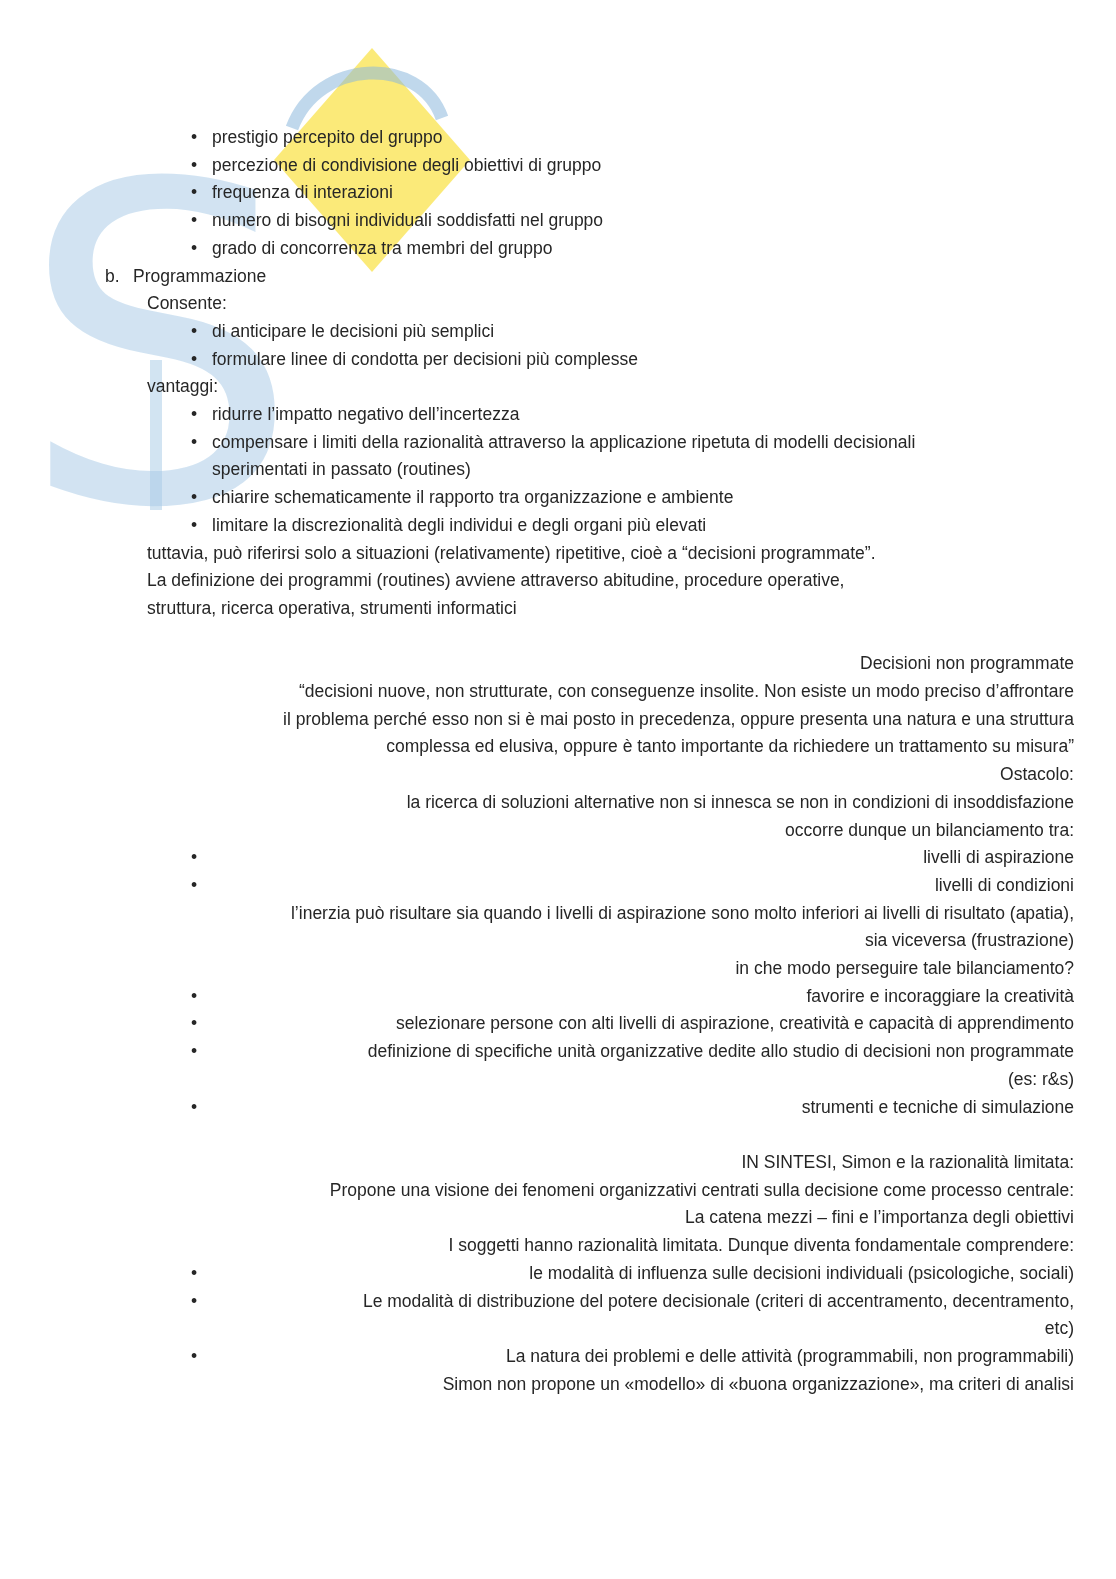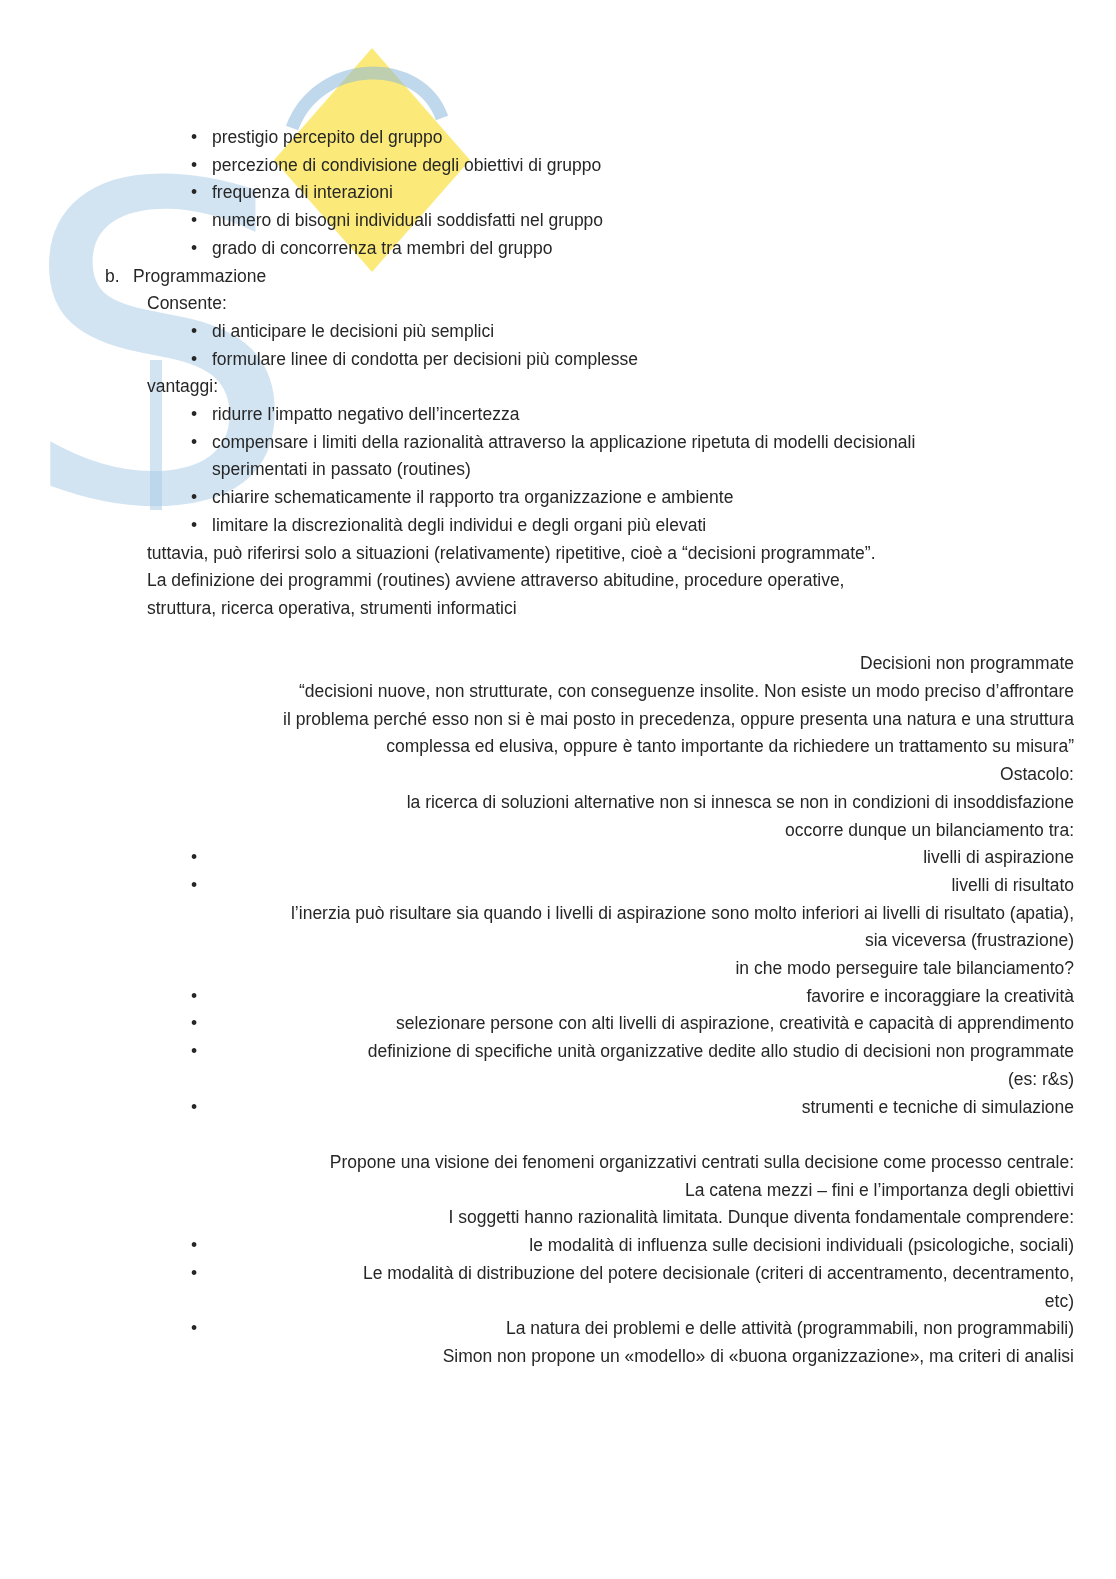--- a/index.html
+++ b/index.html
@@ -110,21 +110,21 @@
       <div class="ln">complessa ed elusiva, oppure è tanto importante da richiedere un trattamento su misura”</div>
       <div class="ln">Ostacolo:</div>
       <div class="ln">la ricerca di soluzioni alternative non si innesca se non in condizioni di insoddisfazione</div>
       <div class="ln">occorre dunque un bilanciamento tra:</div>
 
       <ul class="bullets">
         <li>
             <div class="ln">livelli di aspirazione</div>
           </li>
         <li>
-            <div class="ln">livelli di risultato</div>
+            <div class="ln">livelli di condizioni</div>
           </li>
       </ul>
 
       <div class="ln">l’inerzia può risultare sia quando i livelli di aspirazione sono molto inferiori ai livelli di risultato (apatia),</div>
       <div class="ln">sia viceversa (frustrazione)</div>
       <div class="ln">in che modo perseguire tale bilanciamento?</div>
 
       <ul class="bullets">
         <li>
           <div class="ln">favorire e incoraggiare la creatività</div>
@@ -136,20 +136,21 @@
           <div class="ln">definizione di specifiche unità organizzative dedite allo studio di decisioni non programmate</div>
           <div class="ln">(es: r&amp;s)</div>
         </li>
         <li>
           <div class="ln">strumenti e tecniche di simulazione</div>
         </li>
       </ul>
     </div>
 
     <div class="block">
+      <div class="ln">IN SINTESI, Simon e la razionalità limitata:</div>
       <div class="ln">Propone una visione dei fenomeni organizzativi centrati sulla decisione come processo centrale:</div>
       <div class="ln">La catena mezzi – fini e l’importanza degli obiettivi</div>
       <div class="ln">I soggetti hanno razionalità limitata. Dunque diventa fondamentale comprendere:</div>
 
       <ul class="bullets">
         <li>
           <div class="ln">le modalità di influenza sulle decisioni individuali (psicologiche, sociali)</div>
         </li>
         <li>
           <div class="ln">Le modalità di distribuzione del potere decisionale (criteri di accentramento, decentramento,</div>

